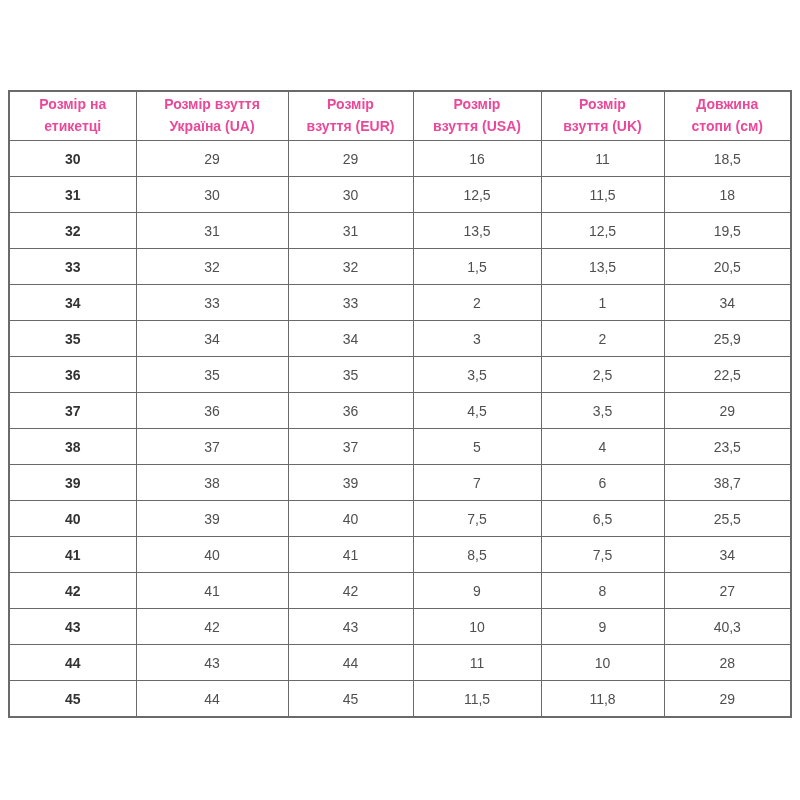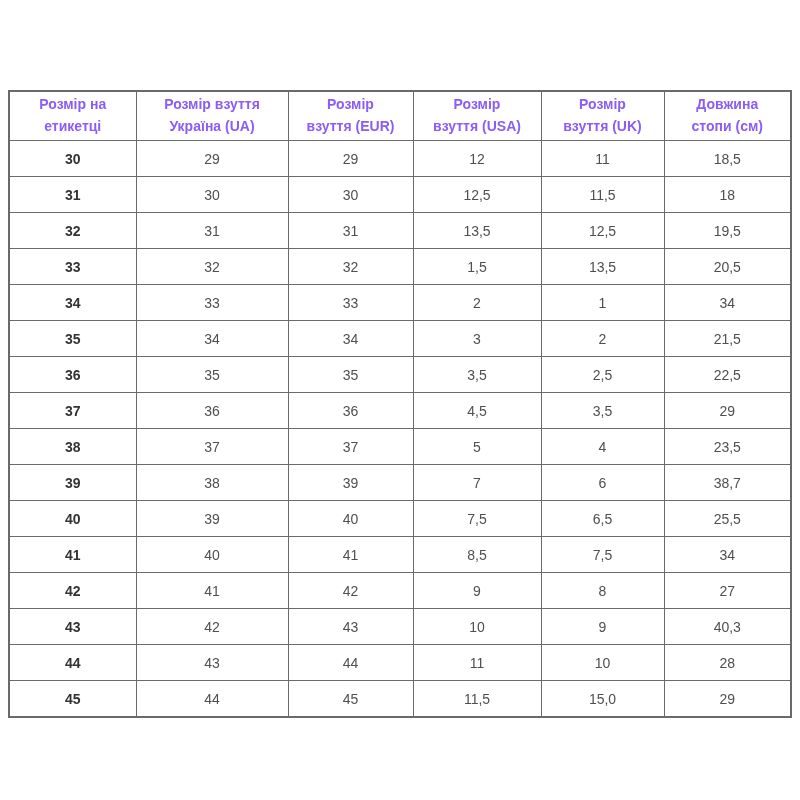--- a/index.html
+++ b/index.html
@@ -32,21 +32,21 @@
   table.size-table col.c3 { width: 128px; }
   table.size-table col.c4 { width: 123px; }
   table.size-table col.c5 { width: 127px; }
   table.size-table th {
     border: 1px solid #6a6a6a;
     height: 48px;
     text-align: center;
     vertical-align: middle;
     font-size: 14px;
     font-weight: bold;
-    color: #8b5cf6;
+    color: #ec4899;
     white-space: pre-line;
     line-height: 1.55;
     padding: 0 6px;
   }
   table.size-table td {
     border: 1px solid #6a6a6a;
     height: 35px;
     text-align: center;
     vertical-align: middle;
     font-size: 14px;
@@ -85,21 +85,21 @@
 взуття (UK)</th>
           <th>Довжина
 стопи (см)</th>
         </tr>
     </thead>
     <tbody>
         <tr>
           <td class="first-col">30</td>
           <td>29</td>
           <td>29</td>
-          <td>12</td>
+          <td>16</td>
           <td>11</td>
           <td>18,5</td>
         </tr>
         <tr>
           <td class="first-col">31</td>
           <td>30</td>
           <td>30</td>
           <td>12,5</td>
           <td>11,5</td>
           <td>18</td>
@@ -127,21 +127,21 @@
           <td>2</td>
           <td>1</td>
           <td>34</td>
         </tr>
         <tr>
           <td class="first-col">35</td>
           <td>34</td>
           <td>34</td>
           <td>3</td>
           <td>2</td>
-          <td>21,5</td>
+          <td>25,9</td>
         </tr>
         <tr>
           <td class="first-col">36</td>
           <td>35</td>
           <td>35</td>
           <td>3,5</td>
           <td>2,5</td>
           <td>22,5</td>
         </tr>
         <tr>
@@ -206,18 +206,18 @@
           <td>44</td>
           <td>11</td>
           <td>10</td>
           <td>28</td>
         </tr>
         <tr>
           <td class="first-col">45</td>
           <td>44</td>
           <td>45</td>
           <td>11,5</td>
-          <td>15,0</td>
+          <td>11,8</td>
           <td>29</td>
         </tr>
       </tbody>
   </table>
 </div>
 
 </body></html>

